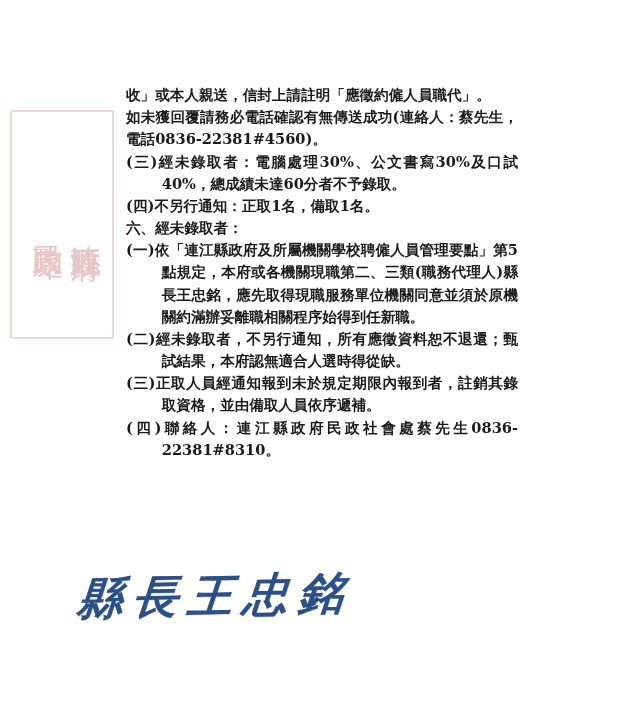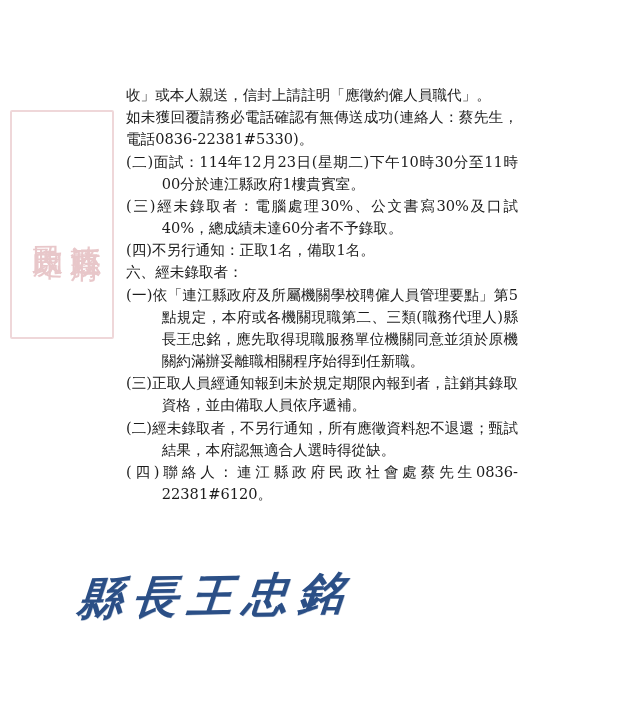--- a/index.html
+++ b/index.html
@@ -64,20 +64,21 @@
     width: 400px;
     font-size: 14.6px;
     line-height: 1.52;
     text-align: justify;
     text-justify: inter-ideograph;
   }
 
   .para {
     margin: 0 8px 0 0;
     text-indent: 0;
+    font-weight: bold;
   }
   .para.cont {
     text-indent: 0;
   }
   .section-head {
     padding-left: 2.15em;
     text-indent: -2.15em;
   }
   .sub {
     padding-left: 2.45em;
@@ -106,26 +107,25 @@
 <div class="page">
 
   <div class="seal-border"></div>
   <div class="seal-stamp">
     <span class="seal-col">連江縣政府</span>
     <span class="seal-col">民政處印</span>
   </div>
 
   <div class="body-text">
     <p class="para cont">收」或本人親送，信封上請註明「應徵約僱人員職代」。</p>
-    <p class="para cont">如未獲回覆請務必電話確認有無傳送成功(連絡人：蔡先生，電話0836-22381#5330)。</p>
-    <p class="para sub">(二)面試：114年12月23日(星期二)下午10時30分至11時00分於連江縣政府1樓貴賓室。</p>
+    <p class="para cont">如未獲回覆請務必電話確認有無傳送成功(連絡人：蔡先生，電話0836-22381#4560)。</p>
     <p class="para sub">(三)經未錄取者：電腦處理30%、公文書寫30%及口試40%，總成績未達60分者不予錄取。</p>
     <p class="para sub">(四)不另行通知：正取1名，備取1名。</p>
     <p class="para section-head">六、經未錄取者：</p>
     <p class="para sub">(一)依「連江縣政府及所屬機關學校聘僱人員管理要點」第5點規定，本府或各機關現職第二、三類(職務代理人)縣長王忠銘，應先取得現職服務單位機關同意並須於原機關約滿辦妥離職相關程序始得到任新職。</p>
+    <p class="para sub">(二)經未錄取者，不另行通知，所有應徵資料恕不退還；甄試結果，本府認無適合人選時得從缺。</p>
     <p class="para sub">(三)正取人員經通知報到未於規定期限內報到者，註銷其錄取資格，並由備取人員依序遞補。</p>
-    <p class="para sub">(二)經未錄取者，不另行通知，所有應徵資料恕不退還；甄試結果，本府認無適合人選時得從缺。</p>
-    <p class="para sub">(四)聯絡人：連江縣政府民政社會處蔡先生0836-22381#6120。</p>
+    <p class="para sub">(四)聯絡人：連江縣政府民政社會處蔡先生0836-22381#8310。</p>
   </div>
 
   <div class="signature">縣長王忠銘</div>
 
 </div>
 
 </body></html>

